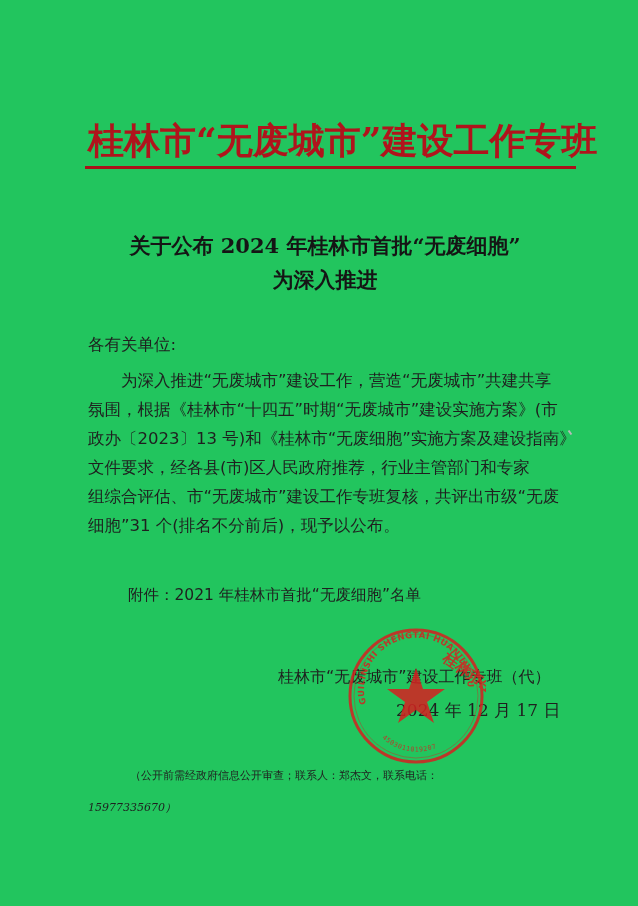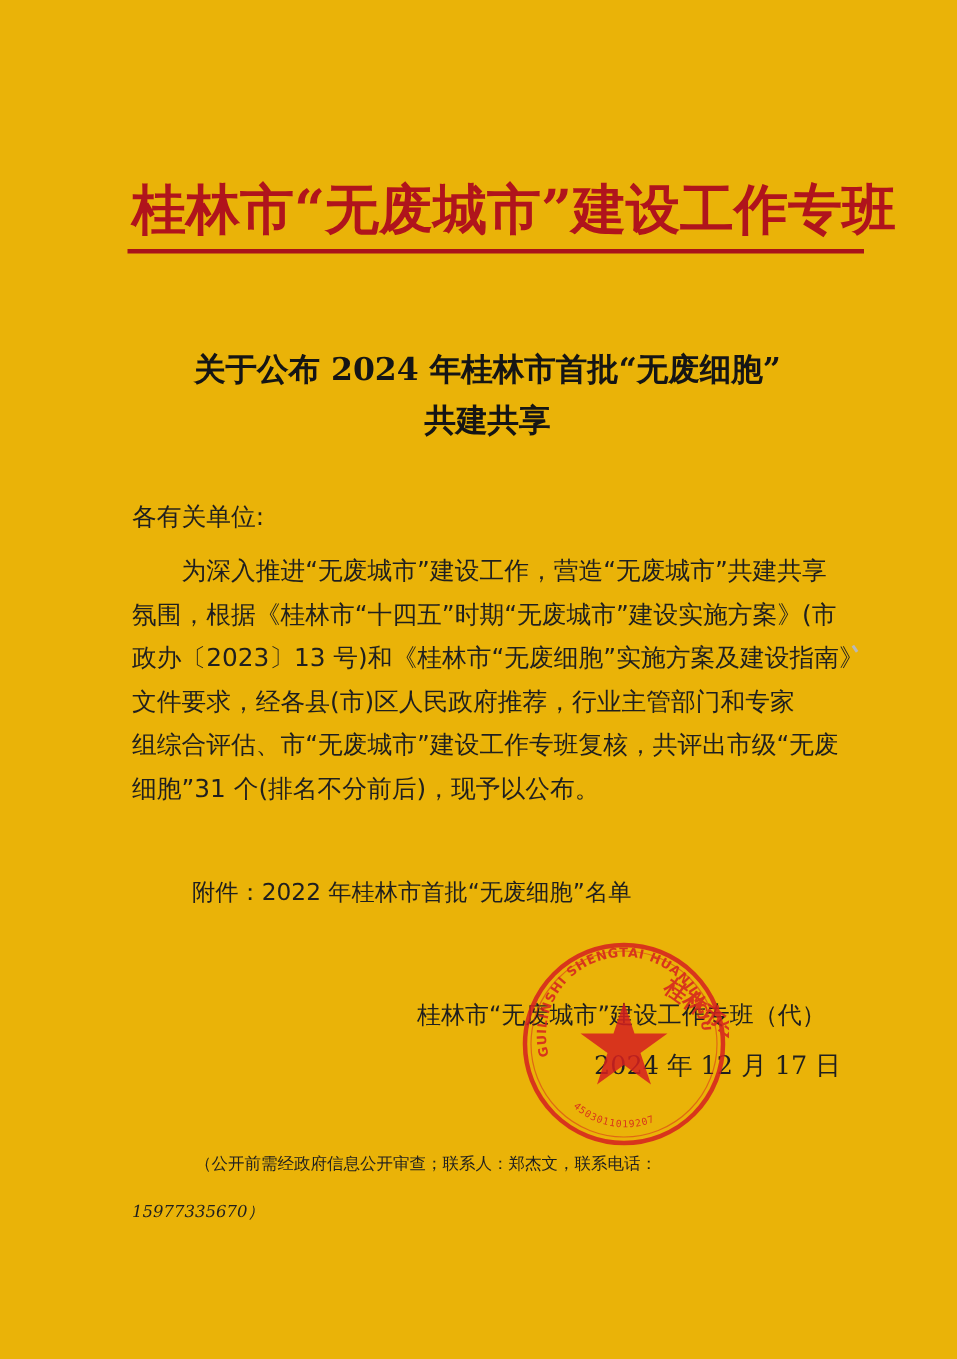--- a/index.html
+++ b/index.html
@@ -12,21 +12,21 @@
       height: 906px;
       position: relative;
       overflow: hidden;
       font-family: "DejaVu Serif", "Liberation Serif", serif;
       color: #1a1a1a;
     }
     .page {
       position: absolute;
       left: 0; top: 0;
       width: 638px; height: 906px;
-      background: #eab308;
+      background: #22c55e;
     }
     .header-title {
       position: absolute;
       left: 88px;
       top: 118px;
       width: 484px;
       text-align: center;
       font-family: "DejaVu Serif", "Liberation Serif", serif;
       font-weight: bold;
       font-size: 36px;
@@ -130,35 +130,35 @@
 </head>
 <body>
 
 <div class="page">
 
   <div class="header-title">桂林市“无废城市”建设工作专班</div>
   <div class="header-rule"></div>
 
   <div class="doc-title">
     <span class="line">关于公布 2024 年桂林市首批“无废细胞”</span>
-    <span class="line">共建共享</span>
+    <span class="line">为深入推进</span>
   </div>
 
   <div class="body-text salutation">各有关单位:</div>
 
   <div class="body-text para-line" style="top:370px;">　　为深入推进“无废城市”建设工作，营造“无废城市”共建共享</div>
   <div class="body-text para-line" style="top:399px;">氛围，根据《桂林市“十四五”时期“无废城市”建设实施方案》(市</div>
   <div class="body-text para-line" style="top:428px;">政办〔2023〕13 号)和《桂林市“无废细胞”实施方案及建设指南》</div>
   <div class="body-text para-line" style="top:457px;">文件要求，经各县(市)区人民政府推荐，行业主管部门和专家</div>
   <div class="body-text para-line" style="top:486px;">组综合评估、市“无废城市”建设工作专班复核，共评出市级“无废</div>
   <div class="body-text para-line" style="top:515px;">细胞”31 个(排名不分前后)，现予以公布。</div>
 
   <div class="speck"></div>
 
-  <div class="attachment">附件：2022 年桂林市首批“无废细胞”名单</div>
+  <div class="attachment">附件：2021 年桂林市首批“无废细胞”名单</div>
 
   <div class="issuer">桂林市“无废城市”建设工作专班（代）</div>
   <div class="date">2024 年 12 月 17 日</div>
 
   <svg class="seal" viewBox="0 0 140 140" xmlns="http://www.w3.org/2000/svg">
     <defs>
       <path id="sealArcTop" d="M 20,78 A 52,52 0 1,1 122,62" fill="none"></path>
       <path id="sealArcBottom" d="M 36,112 A 52,52 0 0,0 106,112" fill="none"></path>
     </defs>
     <circle cx="70" cy="70" r="66" fill="none" stroke="#d62020" stroke-width="3"></circle>

